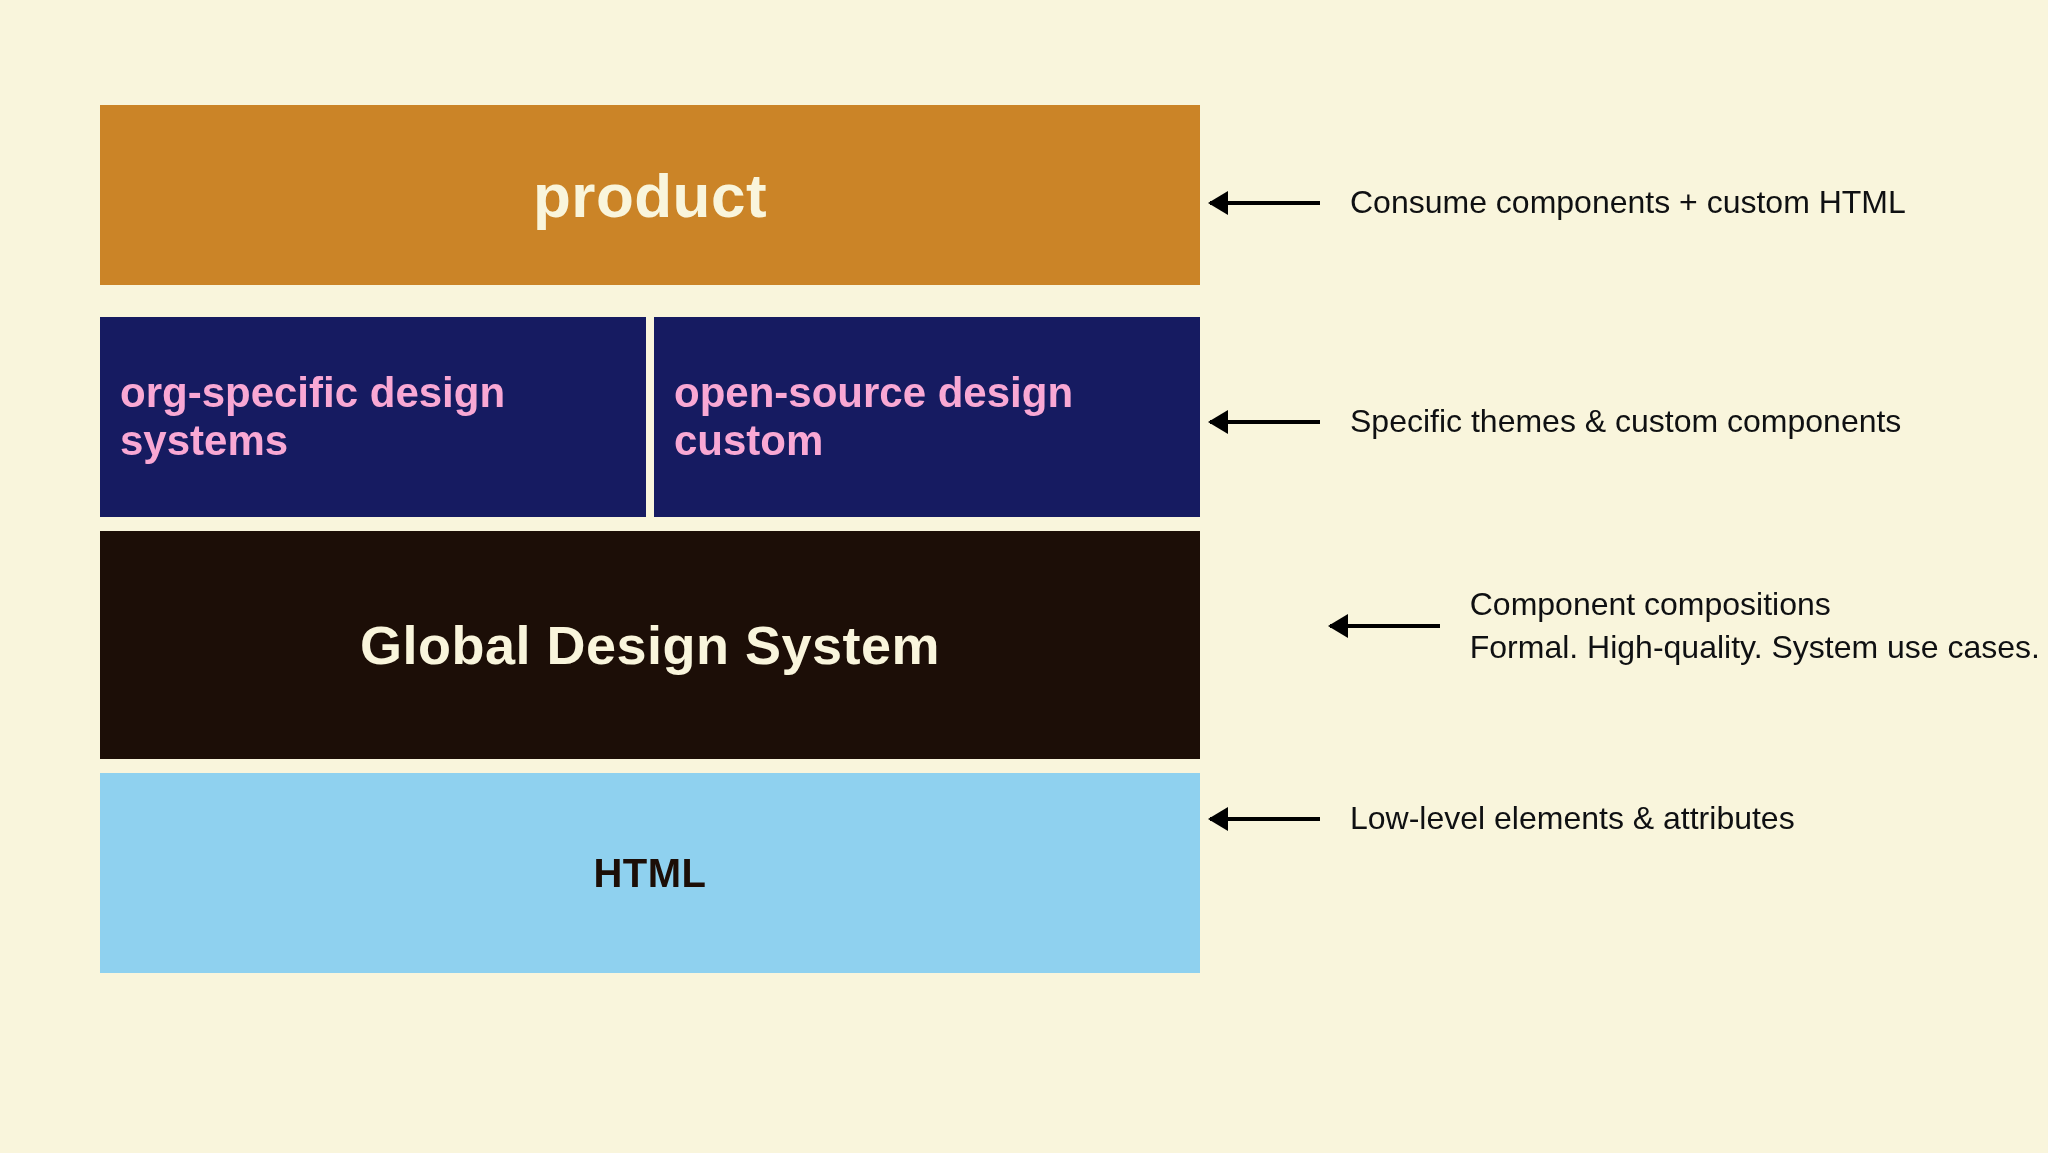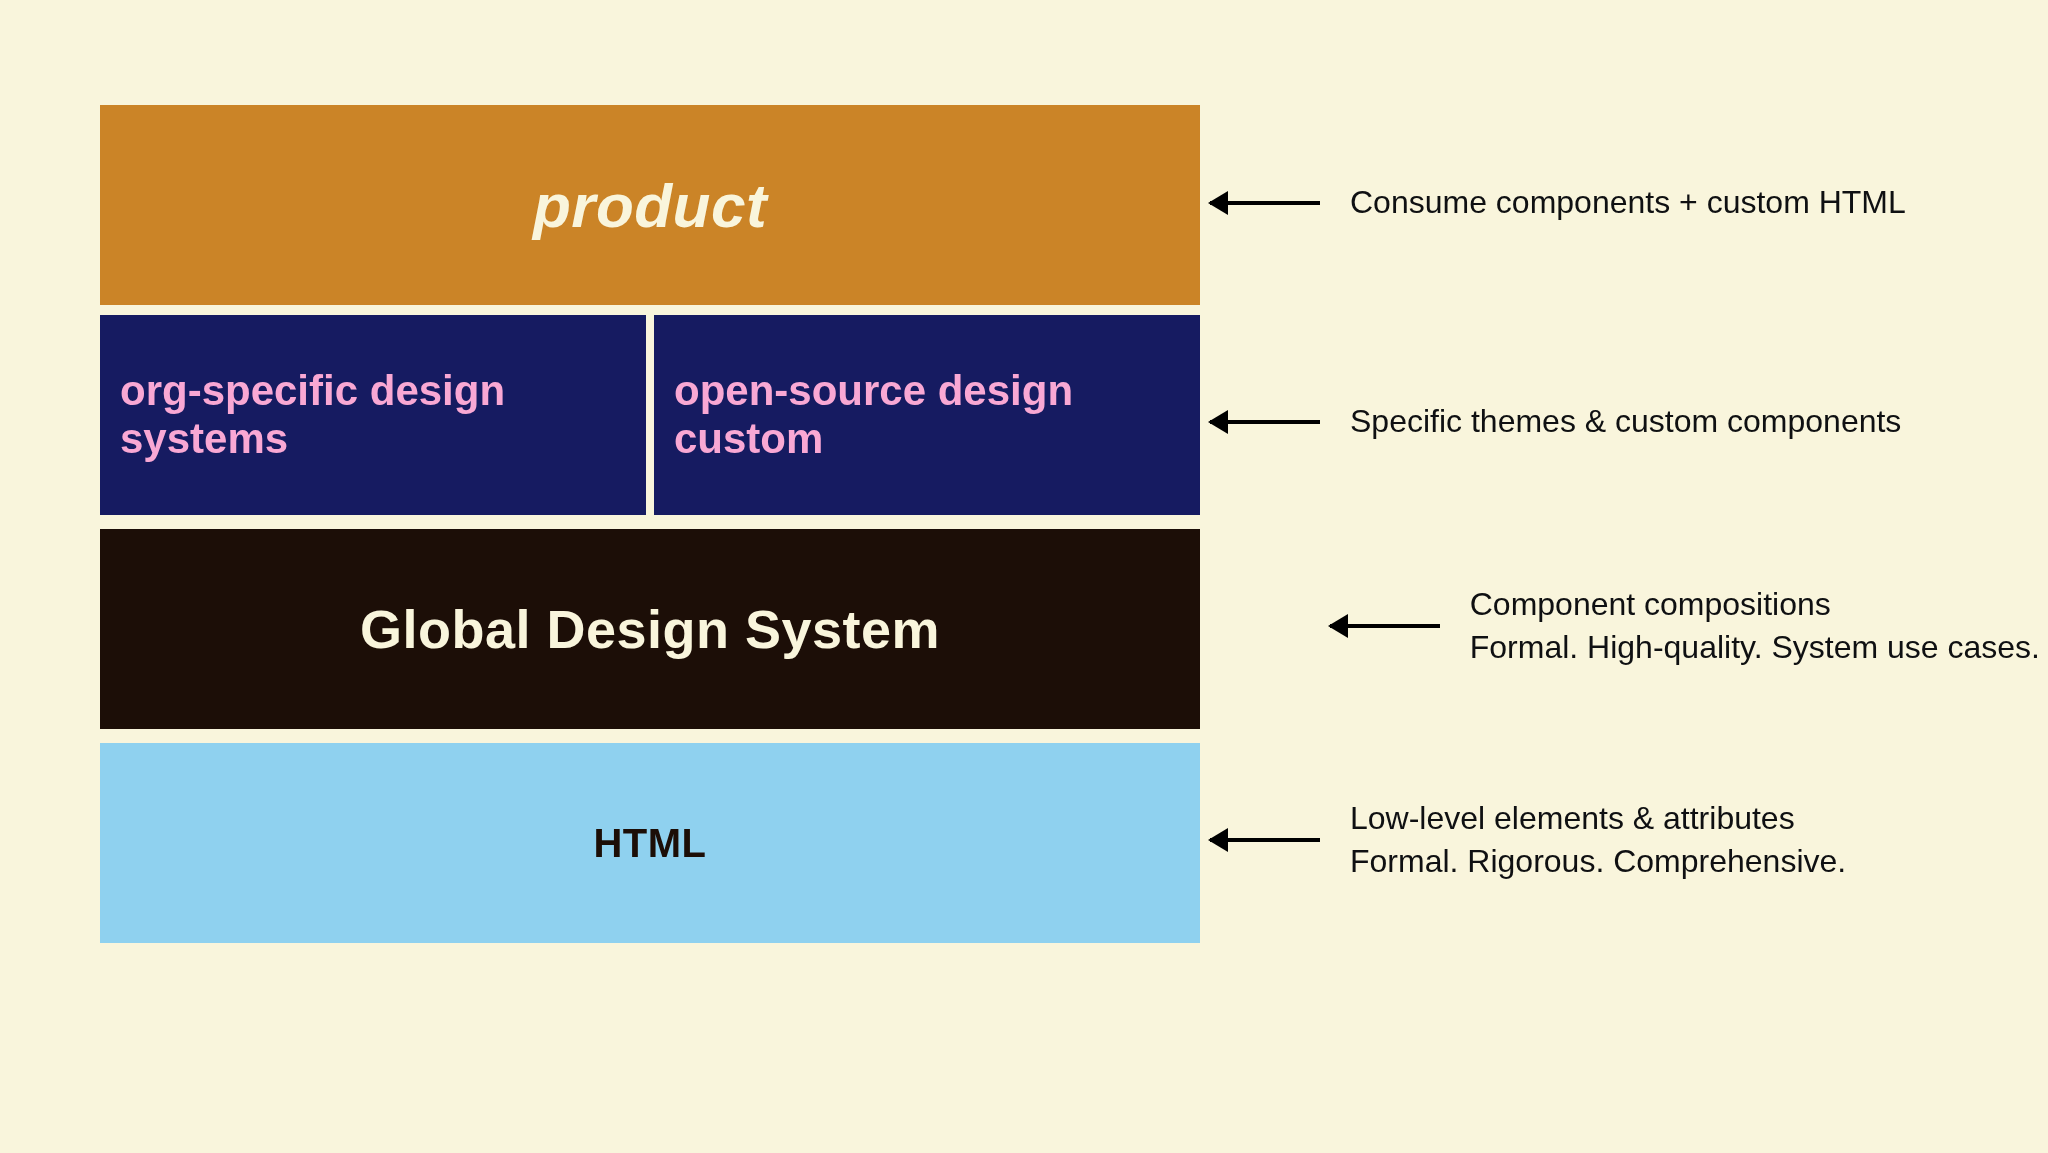--- a/index.html
+++ b/index.html
@@ -29,24 +29,23 @@
     align-items: center;
     justify-content: center;
     color: #f9f5dc;
     font-weight: 700;
     letter-spacing: 0.5px;
     text-align: center;
     font-stretch: condensed;
   }
   .layer-product {
     background: #cb8427;
-    height: 200px;
+    height: 180px;
     font-size: 62px;
-    margin-bottom: 10px;
-    font-style: italic;
+    margin-bottom: 32px;
   }
   .layer-design-systems {
     display: flex;
     gap: 8px;
     height: 200px;
     margin-bottom: 14px;
   }
   .ds-box {
     background: #161b61;
     flex: 1;
@@ -54,21 +53,21 @@
     align-items: center;
     justify-content: center;
     color: #f9a8d4;
     font-weight: 700;
     font-size: 42px;
     padding: 0 20px;
     font-stretch: condensed;
   }
   .layer-global {
     background: #1c0e07;
-    height: 200px;
+    height: 228px;
     font-size: 54px;
     margin-bottom: 14px;
   }
   .layer-html {
     background: #8fd1ef;
     color: #1c0e07;
     height: 200px;
     font-size: 40px;
   }
   .annotations {
@@ -163,19 +162,18 @@
       <div class="annotation-text">
         <div>Component compositions</div>
         <div>Formal. High-quality. System use cases.</div>
       </div>
     </div>
 
     <div class="annotation anno-4">
       <div class="arrow"></div>
       <div class="annotation-text">
         <div>Low-level elements &amp; attributes</div>
-        <div>Formal. Rigorous. Comprehensive.</div>
       </div>
     </div>
 
   </div>
 
 </div>
 
 </body></html>

